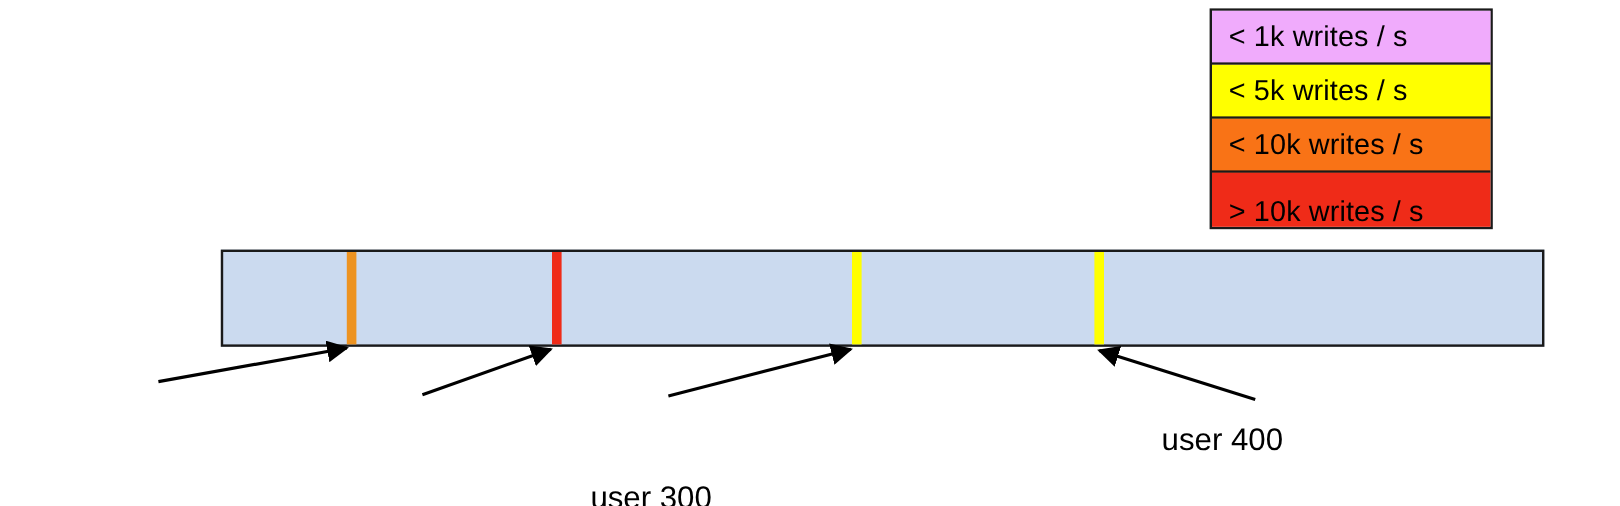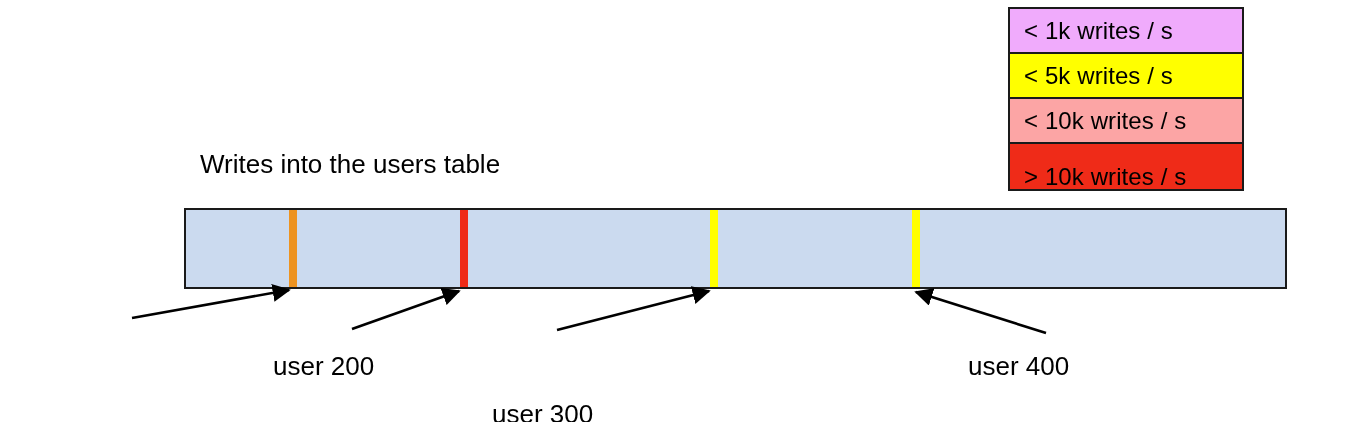--- a/index.html
+++ b/index.html
@@ -105,52 +105,48 @@
 
 <div class="stage">
 
   <div class="legend">
     <div class="legend-row" style="background:#f0abfc;">
       <span class="legend-label">&lt; 1k writes / s</span>
     </div>
     <div class="legend-row" style="background:#ffff00;">
       <span class="legend-label">&lt; 5k writes / s</span>
     </div>
-    <div class="legend-row" style="background:#fca5a5;">
+    <div class="legend-row" style="background:#f97316;">
       <span class="legend-label">&lt; 10k writes / s</span>
     </div>
     <div class="legend-row" style="background:#ef2b18;align-items:flex-end;">
       <span class="legend-label">&gt; 10k writes / s</span>
     </div>
   </div>
 
-  <div class="chart-title">Writes into the users table</div>
 
   <div class="bar-wrap">
     <div class="marker" style="left:103px; background:#ed9321;"></div>
     <div class="marker" style="left:274px; background:#ef2b18;"></div>
     <div class="marker" style="left:524px; background:#ffff00;"></div>
     <div class="marker" style="left:726px; background:#ffff00;"></div>
   </div>
 
   <svg class="arrows" viewBox="0 0 1350 422" width="1350" height="422" xmlns="http://www.w3.org/2000/svg">
     <defs>
       <marker id="ah" viewBox="0 0 10 10" refX="9" refY="5" markerWidth="7" markerHeight="7" orient="auto-start-reverse">
         <path d="M 0 0 L 10 5 L 0 10 z" fill="#000000"></path>
       </marker>
     </defs>
     <line x1="132" y1="318" x2="289" y2="290" stroke="#000000" stroke-width="2.6" marker-end="url(#ah)"></line>
     <line x1="352" y1="329" x2="459" y2="291" stroke="#000000" stroke-width="2.6" marker-end="url(#ah)"></line>
     <line x1="557" y1="330" x2="709" y2="291" stroke="#000000" stroke-width="2.6" marker-end="url(#ah)"></line>
     <line x1="1046" y1="333" x2="916" y2="292" stroke="#000000" stroke-width="2.6" marker-end="url(#ah)"></line>
   </svg>
 
-  <div class="callout" style="left:273px; top:352px;">
-    <span>user 200</span>
-  </div>
   <div class="callout" style="left:492px; top:352px;margin-top:48px;">
     <span>user 300</span>
   </div>
   <div class="callout" style="left:968px; top:352px;">
     <span>user 400</span>
   </div>
 
 </div>
 
 </body></html>

